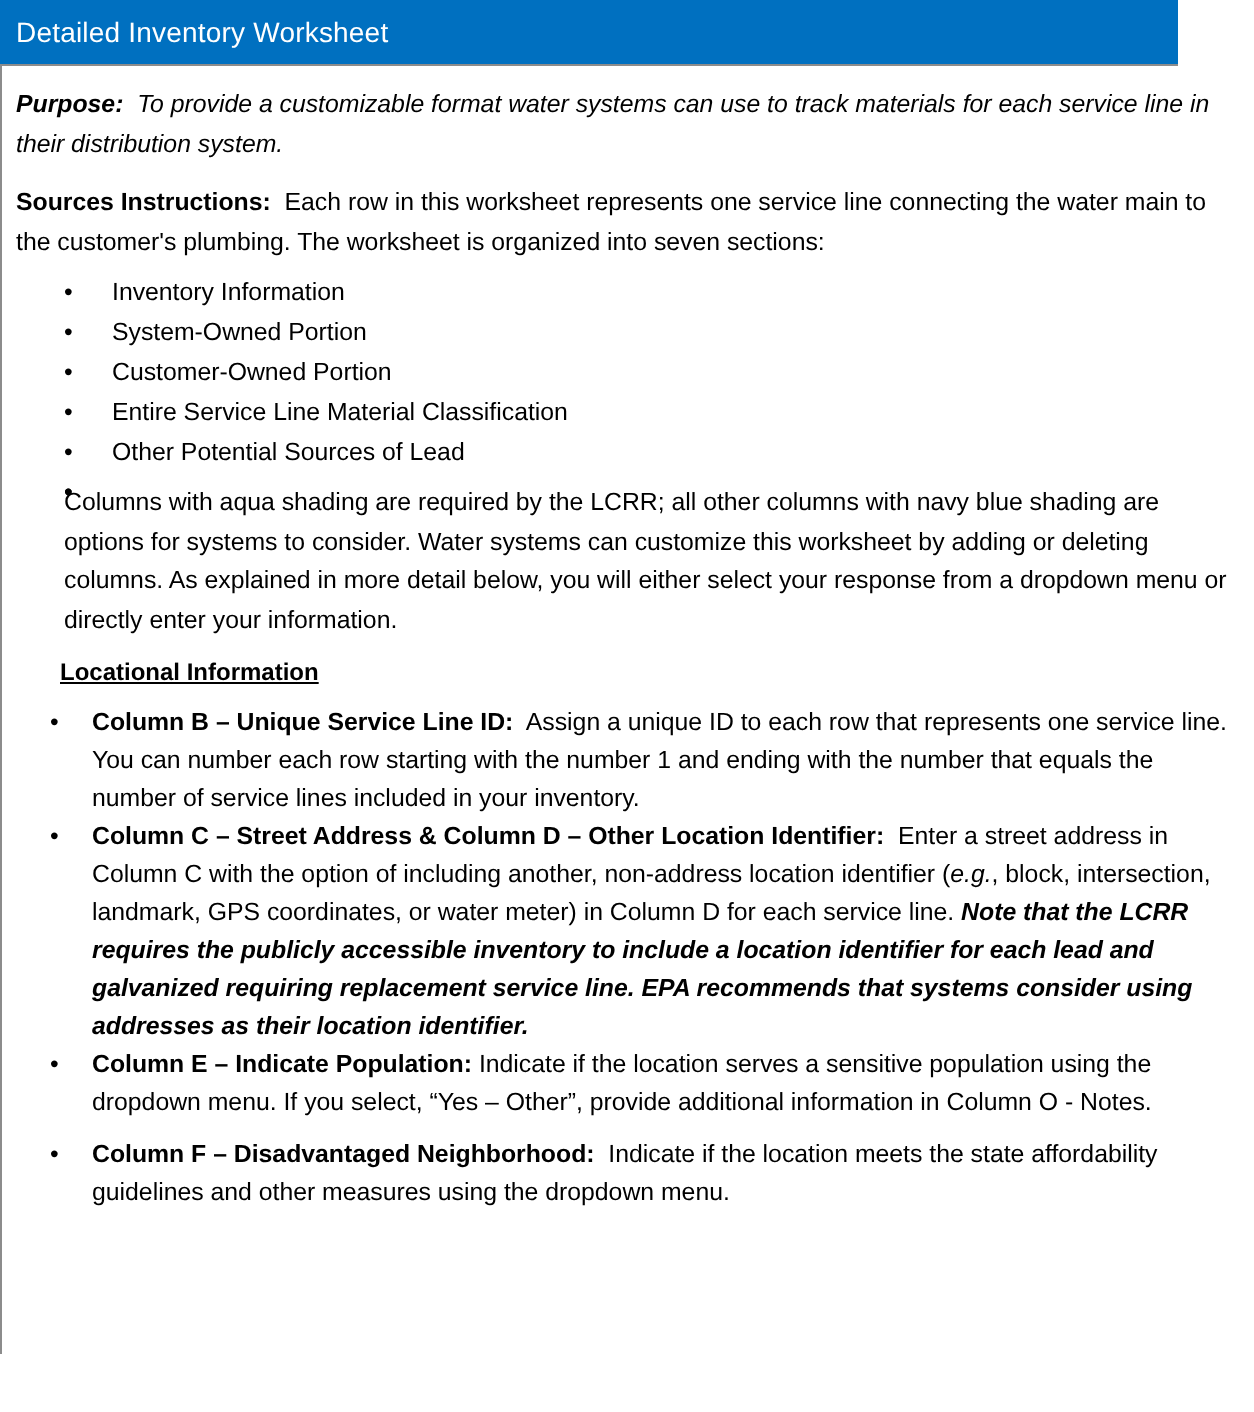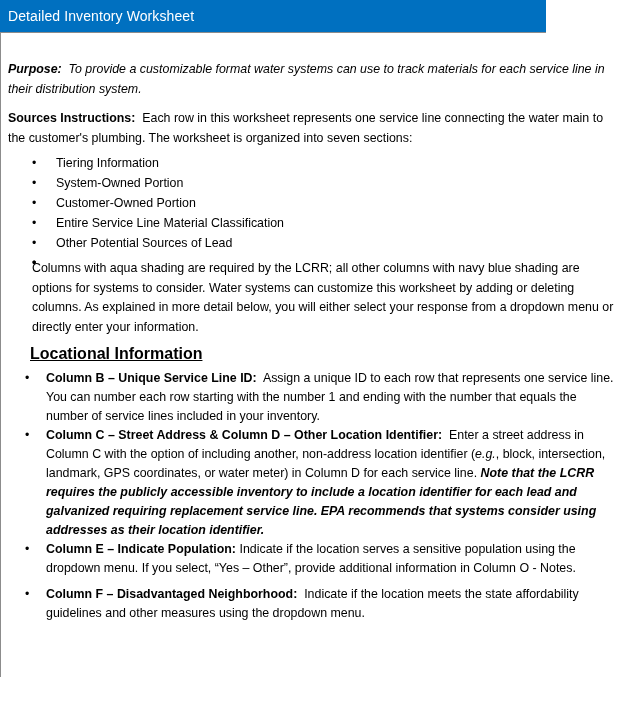--- a/index.html
+++ b/index.html
@@ -21,38 +21,38 @@
       top: 0;
       width: 627px;
       height: 677px;
       border-left: 1px solid #8c8c8c;
       box-sizing: border-box;
     }
     .header {
       position: absolute;
       left: 0;
       top: 0;
-      width: 546px;
+      width: 589px;
       height: 33px;
       background: #0070c0;
       border-bottom: 1px solid #8c8c8c;
       box-sizing: border-box;
     }
     .header-title {
       position: absolute;
       left: 8px;
       top: 8px;
       color: #ffffff;
       font-size: 14px;
       letter-spacing: 0.1px;
     }
     .content {
       position: absolute;
       left: 8px;
-      top: 60px;
+      top: 43px;
       width: 612px;
       font-size: 12.4px;
       line-height: 19.5px;
     }
     p { margin: 0; }
     .purpose-text { font-style: italic; }
     .general { margin-top: 10px; }
     .bold { font-weight: bold; }
     .bullets {
       list-style: none;
@@ -70,21 +70,21 @@
       top: 0;
     }
     .note-para {
       margin-top: 6px;
       padding-left: 24px;
     }
     .section-heading {
       margin-top: 7px;
       font-weight: bold;
       text-decoration: underline;
-      font-size: 16px;
+      font-size: 12px;
       padding-left: 22px;
     }
     .col-list {
       list-style: none;
       margin: 5px 0 0 0;
       padding: 0;
     }
     .col-list li {
       position: relative;
       padding-left: 38px;
@@ -115,21 +115,21 @@
     <span class="bi">Purpose:</span>&nbsp;
     <span class="purpose-text">To provide a customizable format water systems can use to track materials for each service line in their distribution system.</span>
   </p>
 
   <p class="general">
     <span class="bold">Sources Instructions:</span>&nbsp;
     <span>Each row in this worksheet represents one service line connecting the water main to the customer's plumbing. The worksheet is organized into seven sections:</span>
   </p>
 
   <ul class="bullets">
-    <li><span class="dot">•</span><span>Tiering Information</span></li>
+    <li><span class="dot">•</span><span>Inventory Information</span></li>
     <li><span class="dot">•</span><span>System-Owned Portion</span></li>
     <li><span class="dot">•</span><span>Customer-Owned Portion</span></li>
     <li><span class="dot">•</span><span>Entire Service Line Material Classification</span></li>
     <li><span class="dot">•</span><span>Other Potential Sources of Lead</span></li>
     <li><span class="dot">•</span></li>
     <li><span class="dot">•</span></li>
   </ul>
 
   <p class="note-para">Columns with aqua shading are required by the LCRR; all other columns with navy blue shading are options for systems to consider. Water systems can customize this worksheet by adding or deleting columns. As explained in more detail below, you will either select your response from a dropdown menu or directly enter your information.</p>
 

